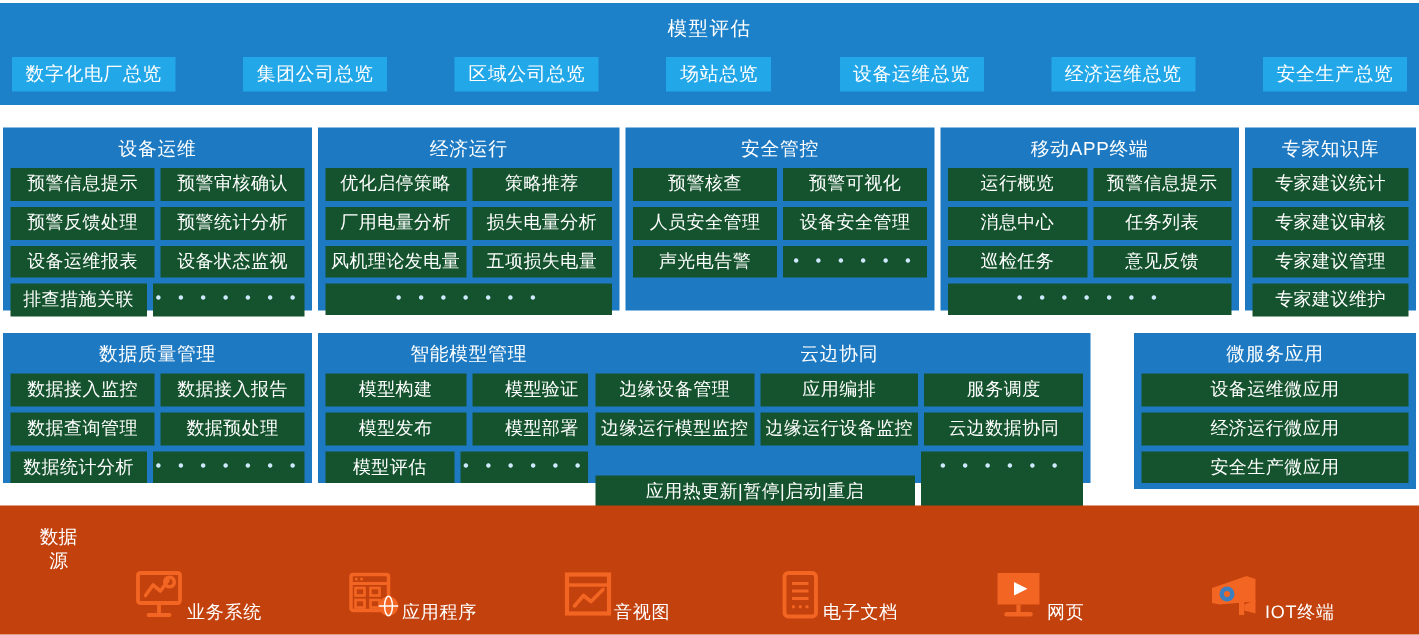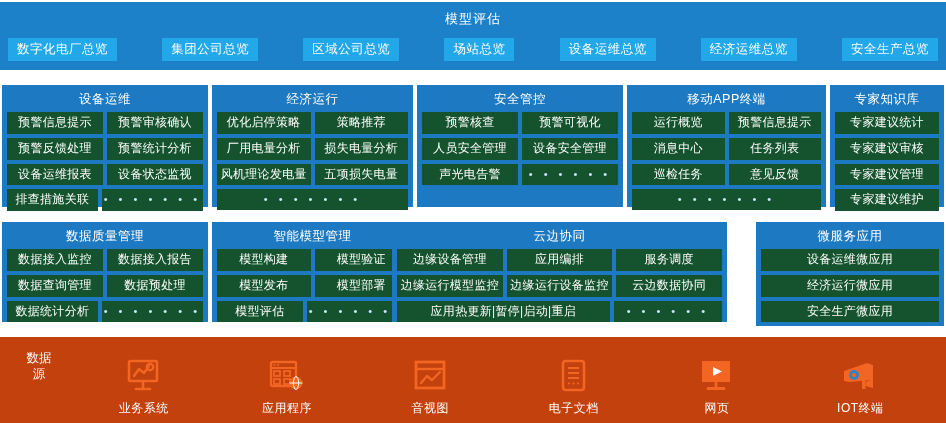--- a/index.html
+++ b/index.html
@@ -60,21 +60,21 @@
   }
   .ds-label{
     position:absolute;left:26px;top:14px;width:26px;
     color:#ffffff;font-size:12.5px;line-height:1.25;text-align:center;
   }
   .ds-items{
     position:absolute;left:72px;top:8px;width:860px;height:72px;
     display:flex;justify-content:space-around;align-items:flex-end;
   }
   .ds-item{
-    display:flex;flex-direction:column;align-items:center;
+    display:flex;flex-direction:row;align-items:flex-end;
     width:110px;cursor:pointer;
   }
   .ds-icon{height:40px;display:flex;align-items:center;justify-content:center;}
   .ds-icon svg{display:block;}
   .ds-text{color:#ffffff;font-size:12px;margin-top:4px;letter-spacing:.5px;}
 </style>
 </head>
 <body>
 
 <div class="page">
@@ -220,21 +220,21 @@
       <div class="tile">边缘设备管理</div>
       <div class="tile">应用编排</div>
       <div class="tile">服务调度</div>
     </div>
     <div class="tile-row">
       <div class="tile">边缘运行模型监控</div>
       <div class="tile">边缘运行设备监控</div>
       <div class="tile">云边数据协同</div>
     </div>
     <div class="tile-row">
-      <div class="tile" style="flex:2;">应用热更新|暂停|启动|重启</div>
+      <div class="tile" style="flex:2;margin-top:16px;">应用热更新|暂停|启动|重启</div>
       <div class="tile dots">• • • • • •</div>
     </div>
   </div>
 
   <div class="panel" style="left:756px;top:222px;width:188px;height:104px;">
     <div class="panel-title">微服务应用</div>
     <div class="tile-row">
       <div class="tile">设备运维微应用</div>
     </div>
     <div class="tile-row">

